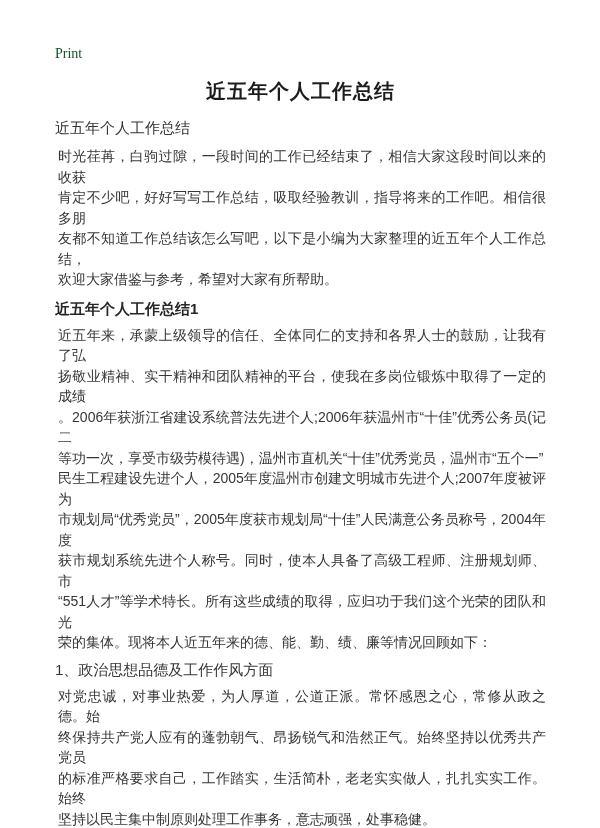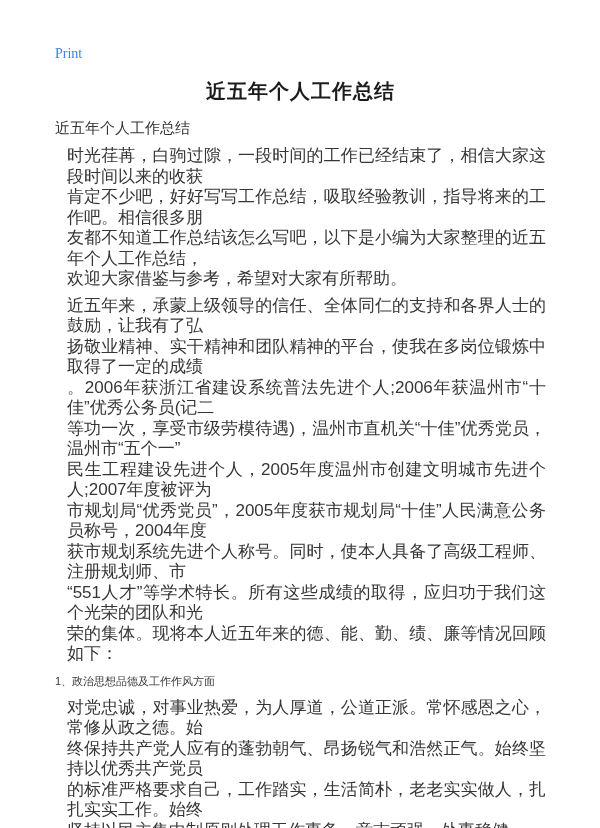--- a/index.html
+++ b/index.html
@@ -18,58 +18,58 @@
     box-sizing: border-box;
     width: 600px;
     height: 828px;
     padding: 46px 54px 0 55px;
     background: #ffffff;
   }
   .print-link {
     font-family: "Liberation Serif", "DejaVu Serif", serif;
     font-size: 14px;
     line-height: 16px;
-    color: #3b82f6;
+    color: #14532d;
   }
   .doc-title {
     margin: 16px 0 0 0;
     font-size: 20px;
     line-height: 26px;
     font-weight: 700;
     text-align: center;
     letter-spacing: 1px;
     color: #1c1c1c;
   }
   .doc-subtitle {
     margin: 13px 0 0 0;
     font-size: 15px;
     line-height: 21px;
     color: #333333;
   }
   .para {
-    margin: 6px 0 0 12px;
-    font-size: 17px;
+    margin: 6px 0 0 3px;
+    font-size: 14px;
     line-height: 20.5px;
     white-space: pre-line;
     text-align: justify;
     color: #363636;
   }
   .para.first {
     margin-top: 8px;
   }
   .h-bold {
     margin: 8px 0 0 0;
     font-size: 15px;
     line-height: 21px;
     font-weight: 700;
     color: #262626;
   }
   .sub-heading {
     margin: 6px 0 0 0;
-    font-size: 11px;
+    font-size: 15px;
     line-height: 21px;
     font-weight: 400;
     color: #363636;
   }
 </style>
 </head>
 <body>
 
 <div class="page">
 
@@ -77,20 +77,21 @@
 
   <h1 class="doc-title">近五年个人工作总结</h1>
 
   <p class="doc-subtitle">近五年个人工作总结</p>
 
   <p class="para first">时光荏苒，白驹过隙，一段时间的工作已经结束了，相信大家这段时间以来的收获
 肯定不少吧，好好写写工作总结，吸取经验教训，指导将来的工作吧。相信很多朋
 友都不知道工作总结该怎么写吧，以下是小编为大家整理的近五年个人工作总结，
 欢迎大家借鉴与参考，希望对大家有所帮助。</p>
 
+  <h2 class="h-bold">近五年个人工作总结1</h2>
 
   <p class="para">近五年来，承蒙上级领导的信任、全体同仁的支持和各界人士的鼓励，让我有了弘
 扬敬业精神、实干精神和团队精神的平台，使我在多岗位锻炼中取得了一定的成绩
 。2006年获浙江省建设系统普法先进个人;2006年获温州市“十佳”优秀公务员(记二
 等功一次，享受市级劳模待遇)，温州市直机关“十佳”优秀党员，温州市“五个一”
 民生工程建设先进个人，2005年度温州市创建文明城市先进个人;2007年度被评为
 市规划局“优秀党员”，2005年度获市规划局“十佳”人民满意公务员称号，2004年度
 获市规划系统先进个人称号。同时，使本人具备了高级工程师、注册规划师、市
 “551人才”等学术特长。所有这些成绩的取得，应归功于我们这个光荣的团队和光
 荣的集体。现将本人近五年来的德、能、勤、绩、廉等情况回顾如下：</p>

